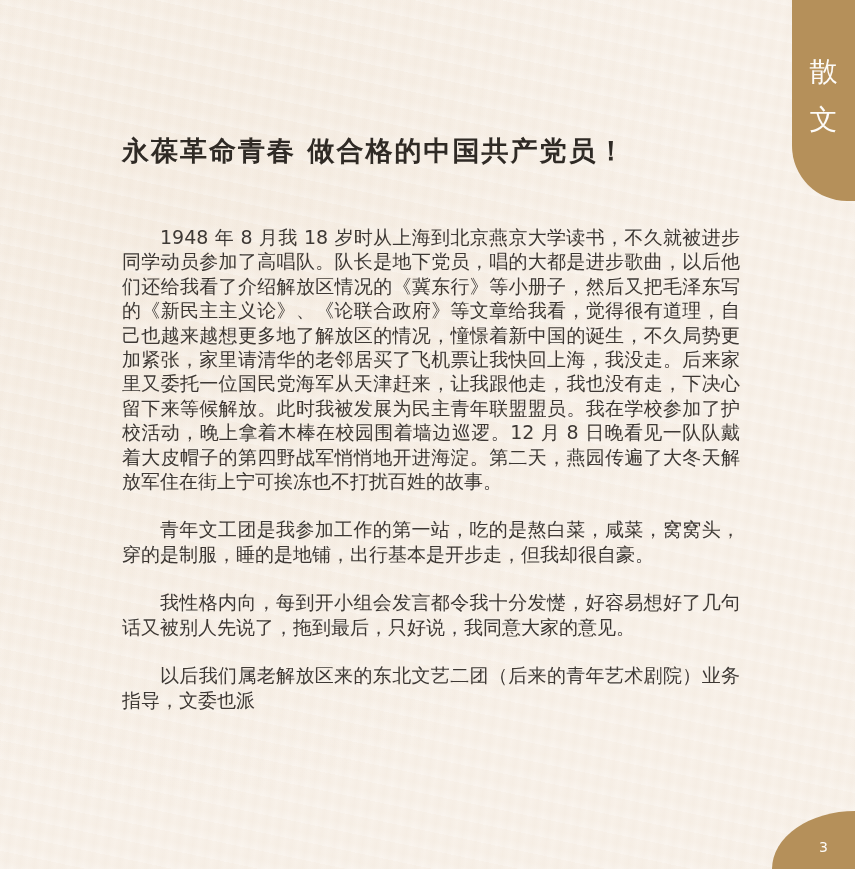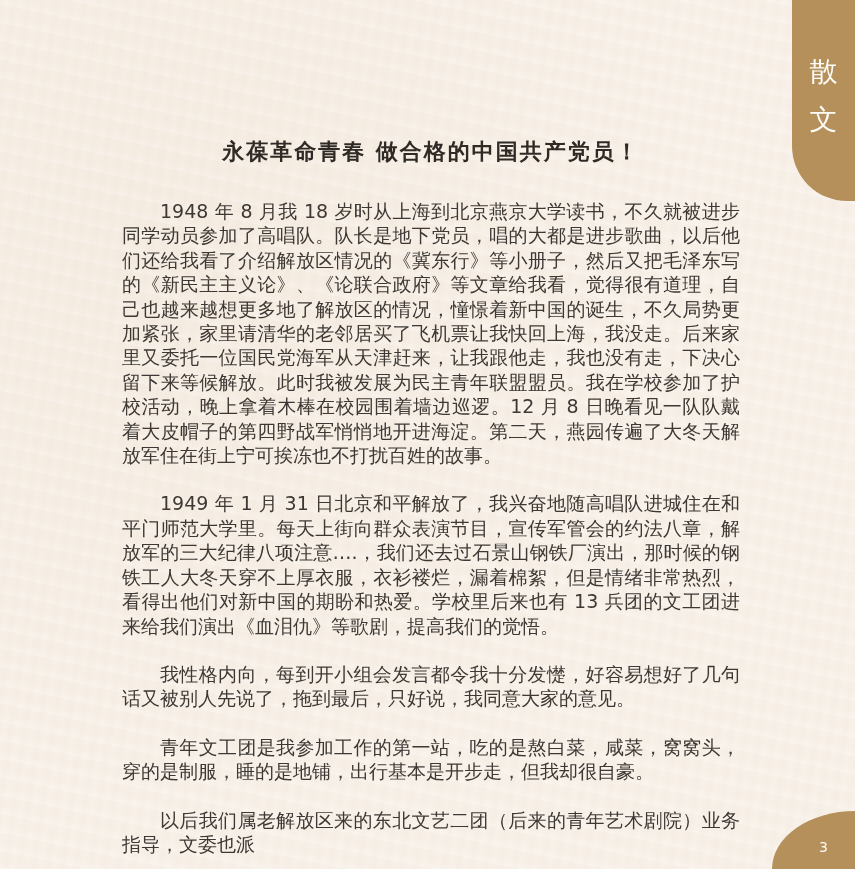--- a/index.html
+++ b/index.html
@@ -64,27 +64,26 @@
   }
 
   
   .content {
     position: absolute;
     left: 122px;
     top: 135px;
     width: 618px;
   }
   .title {
-    margin: 0 0 32px 0;
+    margin: 0 0 58px 0;
     font-family: "DejaVu Serif", serif;
     font-weight: bold;
-    font-size: 22px;
+    font-size: 27px;
     line-height: 32px;
     letter-spacing: 2px;
-    text-align: center;
     color: #2f2a25;
   }
   .body-text p {
     margin: 0 0 24px 0;
     font-size: 19px;
     line-height: 24.4px;
     text-align: justify;
     text-indent: 2em;
     color: #3d3834;
   }
@@ -97,23 +96,22 @@
 
   <div class="side-tab">
     <span class="tab-char">散</span>
     <span class="tab-char">文</span>
   </div>
 
   <div class="content">
     <h1 class="title">永葆革命青春 做合格的中国共产党员！</h1>
     <div class="body-text">
       <p>1948 年 8 月我 18 岁时从上海到北京燕京大学读书，不久就被进步同学动员参加了高唱队。队长是地下党员，唱的大都是进步歌曲，以后他们还给我看了介绍解放区情况的《冀东行》等小册子，然后又把毛泽东写的《新民主主义论》、《论联合政府》等文章给我看，觉得很有道理，自己也越来越想更多地了解放区的情况，憧憬着新中国的诞生，不久局势更加紧张，家里请清华的老邻居买了飞机票让我快回上海，我没走。后来家里又委托一位国民党海军从天津赶来，让我跟他走，我也没有走，下决心留下来等候解放。此时我被发展为民主青年联盟盟员。我在学校参加了护校活动，晚上拿着木棒在校园围着墙边巡逻。12 月 8 日晚看见一队队戴着大皮帽子的第四野战军悄悄地开进海淀。第二天，燕园传遍了大冬天解放军住在街上宁可挨冻也不打扰百姓的故事。</p>
-      <p>1949 年 1 月 31 日北京和平解放了，我兴奋地随高唱队进城住在和平门师范大学里。每天上街向群众表演节目，宣传军管会的约法八章，解放军的三大纪律八项注意….，我们还去过石景山钢铁厂演出，那时候的钢铁工人大冬天穿不上厚衣服，衣衫褛烂，漏着棉絮，但是情绪非常热烈，看得出他们对新中国的期盼和热爱。学校里后来也有 13 兵团的文工团进来给我们演出《血泪仇》等歌剧，提高我们的觉悟。</p>
+      <p>青年文工团是我参加工作的第一站，吃的是熬白菜，咸菜，窝窝头，穿的是制服，睡的是地铺，出行基本是开步走，但我却很自豪。</p>
       <p>我性格内向，每到开小组会发言都令我十分发憷，好容易想好了几句话又被别人先说了，拖到最后，只好说，我同意大家的意见。</p>
-      <p>青年文工团是我参加工作的第一站，吃的是熬白菜，咸菜，窝窝头，穿的是制服，睡的是地铺，出行基本是开步走，但我却很自豪。</p>
       <p>以后我们属老解放区来的东北文艺二团（后来的青年艺术剧院）业务指导，文委也派</p>
     </div>
   </div>
 
   <div class="page-corner">
     <span class="num">3</span>
   </div>
 
 </div>
 

